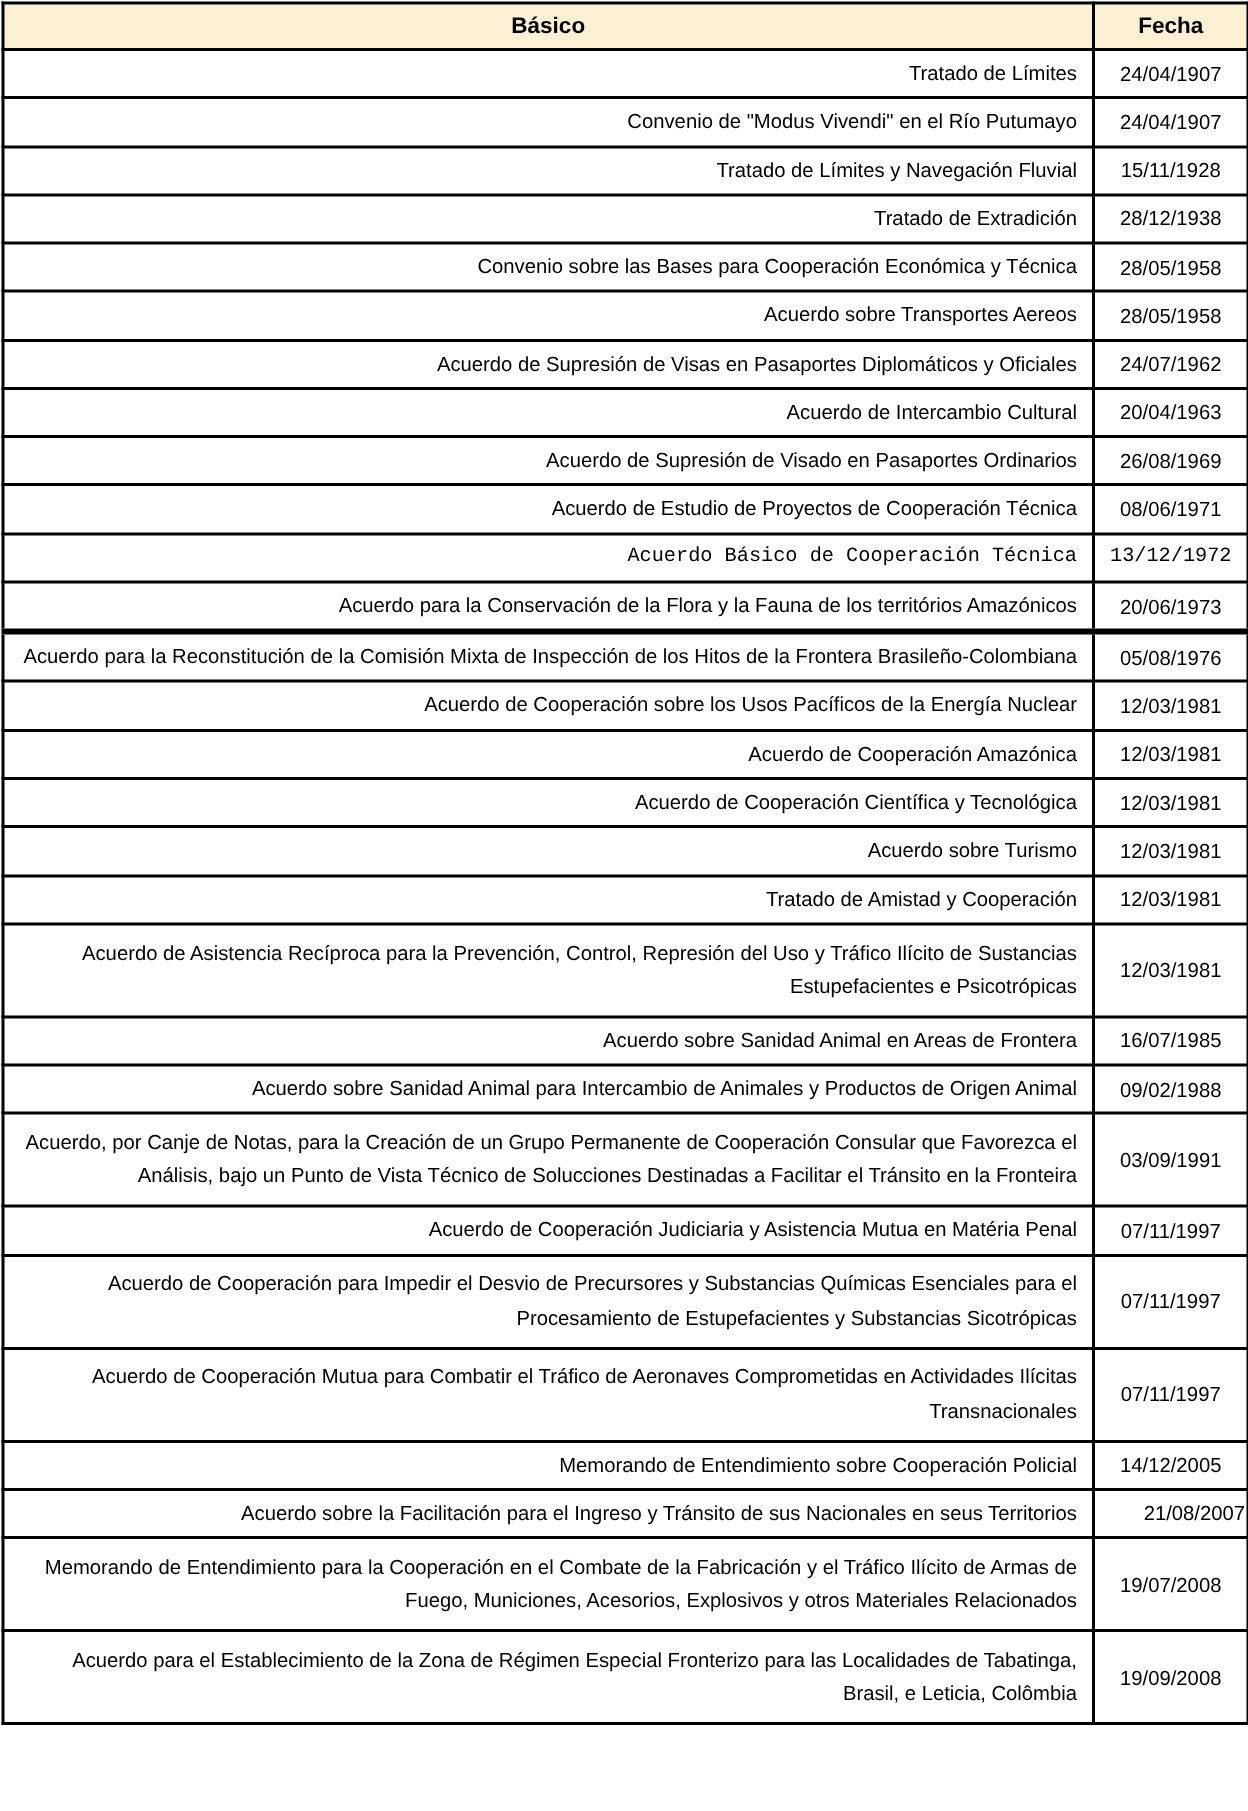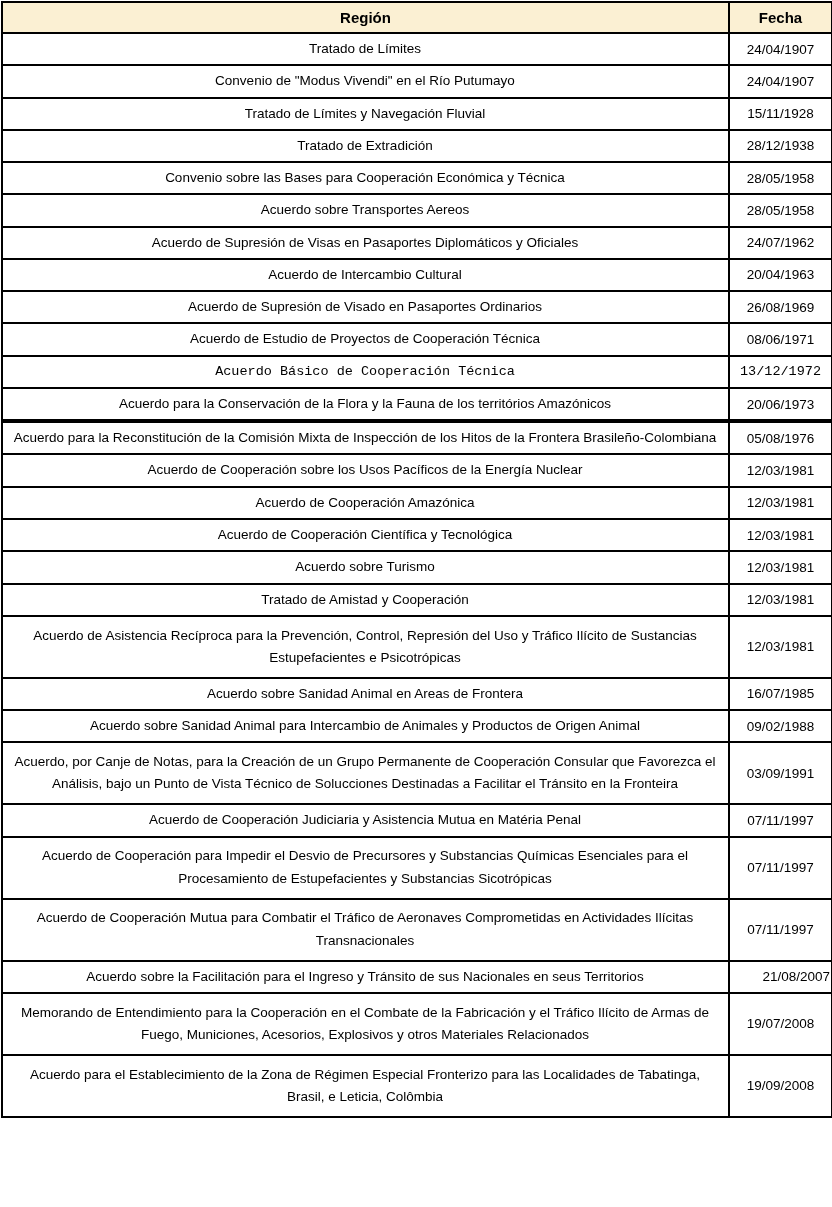--- a/index.html
+++ b/index.html
@@ -30,21 +30,21 @@
   th {
     background: var(--header-bg, #FBF0D3);
     font-size: 15px;
     font-weight: bold;
     text-align: center;
     height: 27px;
     padding: 1px 2px;
   }
   td.title-cell {
     font-size: 13.5px;
-    text-align: center;
+    text-align: right;
     padding: 4px 10px 4px 9px;
     line-height: 1.65;
   }
   td.date-cell {
     font-size: 13.5px;
     text-align: center;
     padding: 4px 1px;
     white-space: nowrap;
   }
   td.date-cell.right {
@@ -60,21 +60,21 @@
 <body>
 
 <div class="page">
   <table class="treaties">
     <colgroup>
       <col class="col-title">
       <col class="col-date">
     </colgroup>
     <thead>
       <tr>
-        <th>Región</th>
+        <th>Básico</th>
         <th>Fecha</th>
       </tr>
     </thead>
     <tbody>
         <tr style="height: 30px;">
           <td class="title-cell">Tratado de Límites</td>
           <td class="date-cell">24/04/1907</td>
         </tr>
         <tr style="height: 30px;">
           <td class="title-cell">Convenio de "Modus Vivendi" en el Río Putumayo</td>
@@ -166,20 +166,24 @@
         </tr>
         <tr style="height: 62px;">
           <td class="title-cell">Acuerdo de Cooperación para Impedir el Desvio de Precursores y Substancias Químicas Esenciales para el Procesamiento de Estupefacientes y Substancias Sicotrópicas</td>
           <td class="date-cell">07/11/1997</td>
         </tr>
         <tr style="height: 62px; margin-left: 28px;">
           <td class="title-cell">Acuerdo de Cooperación Mutua para Combatir el Tráfico de Aeronaves Comprometidas en Actividades Ilícitas Transnacionales</td>
           <td class="date-cell">07/11/1997</td>
         </tr>
         <tr style="height: 30px;">
+          <td class="title-cell">Memorando de Entendimiento sobre Cooperación Policial</td>
+          <td class="date-cell">14/12/2005</td>
+        </tr>
+        <tr style="height: 30px;">
           <td class="title-cell">Acuerdo sobre la Facilitación para el Ingreso y Tránsito de sus Nacionales en seus Territorios</td>
           <td class="date-cell right">21/08/2007</td>
         </tr>
         <tr style="height: 62px;">
           <td class="title-cell">Memorando de Entendimiento para la Cooperación en el Combate de la Fabricación y el Tráfico Ilícito de Armas de Fuego, Municiones, Acesorios, Explosivos y otros Materiales Relacionados</td>
           <td class="date-cell">19/07/2008</td>
         </tr>
         <tr style="height: 62px;">
           <td class="title-cell">Acuerdo para el Establecimiento de la Zona de Régimen Especial Fronterizo para las Localidades de Tabatinga, Brasil, e Leticia, Colômbia</td>
           <td class="date-cell">19/09/2008</td>

